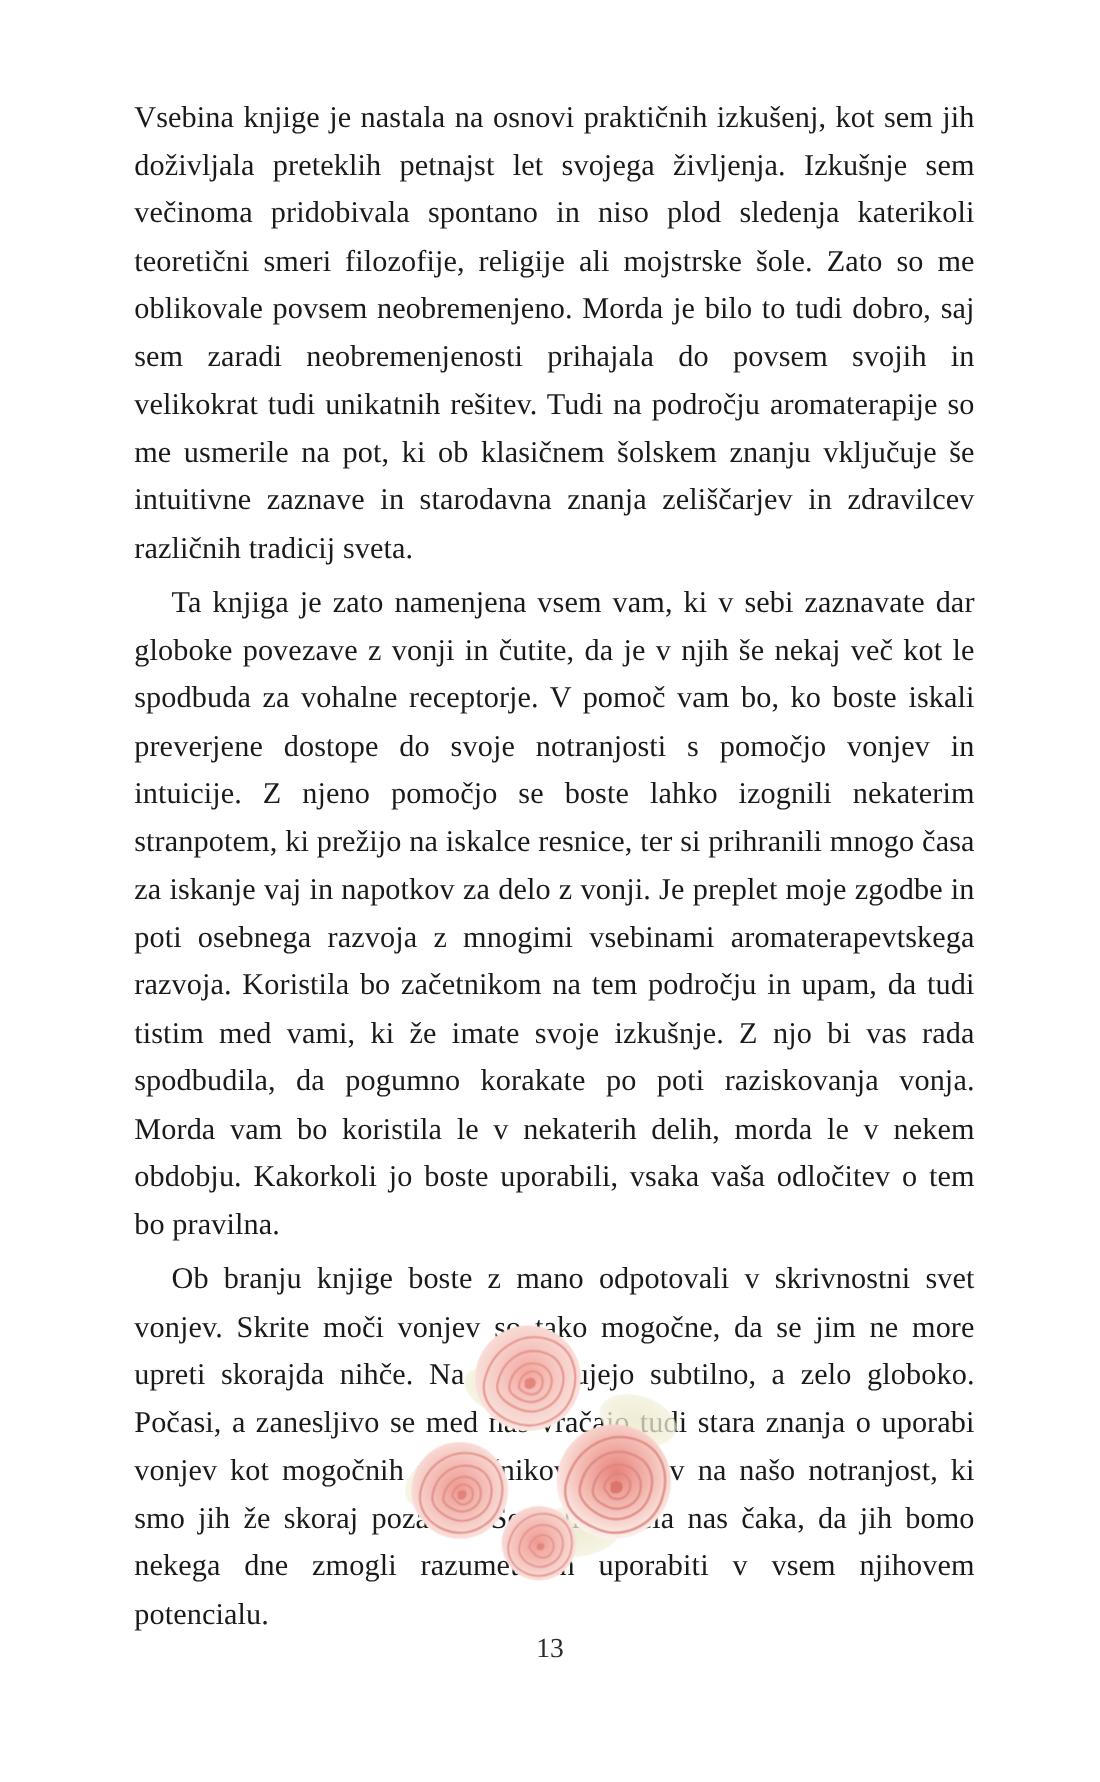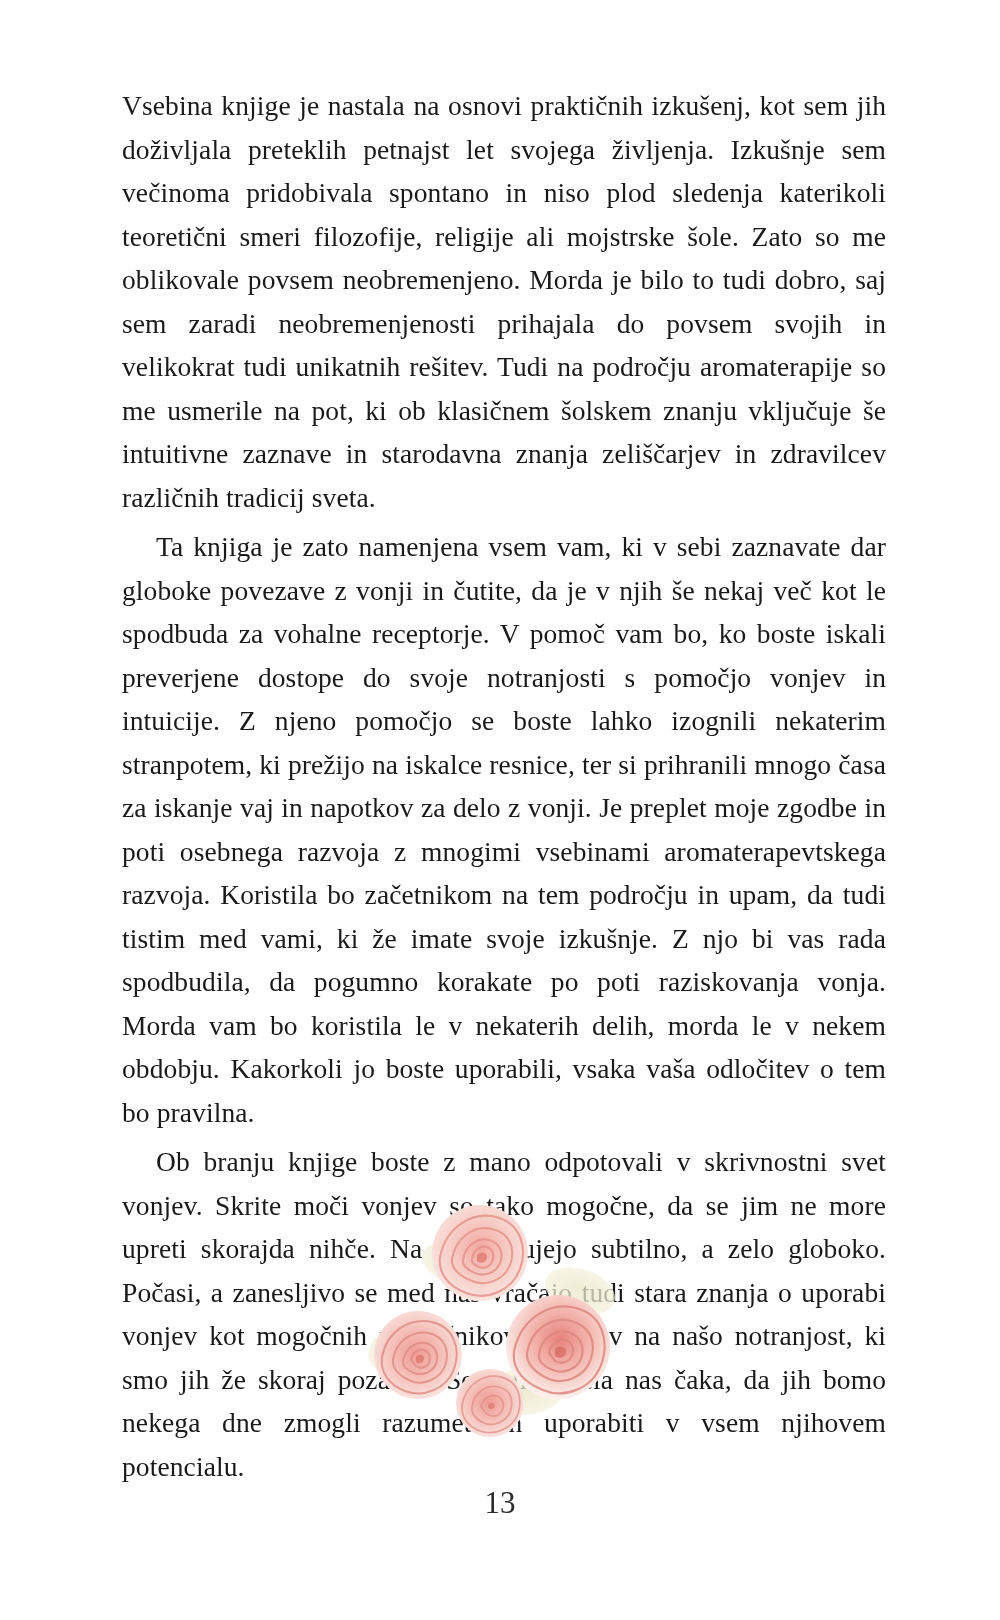--- a/index.html
+++ b/index.html
@@ -54,21 +54,21 @@
     display: block;
     width: 330px;
     height: 250px;
   }
   .folio {
     position: absolute;
     left: 0;
     top: 1485px;
     width: 1000px;
     text-align: center;
-    font-size: 31px;
+    font-size: 25px;
     color: #2b2b2b;
     font-family: "Liberation Serif", "DejaVu Serif", serif;
   }
 </style>
 </head>
 <body>
 
 <div class="page">
 
   <div class="text-column">

